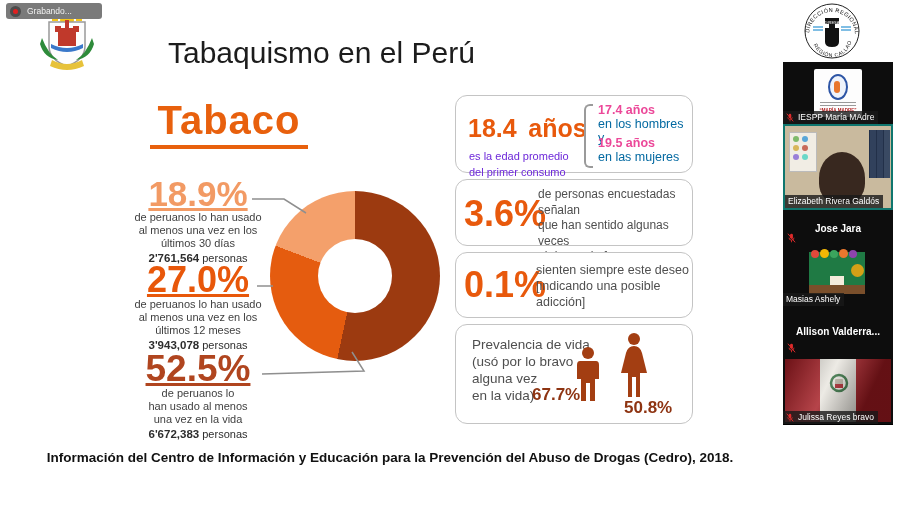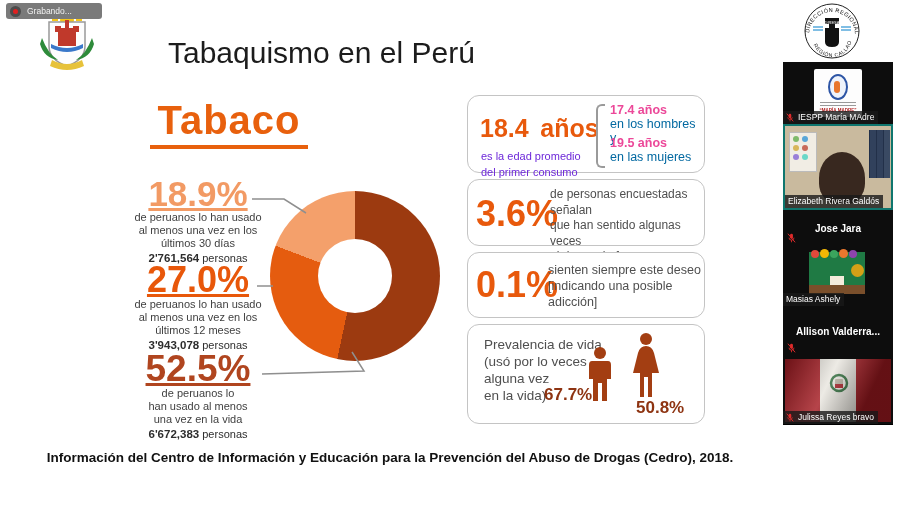--- a/index.html
+++ b/index.html
@@ -29,21 +29,21 @@
   .stat2{top:262px;} .stat2 .val{font-size:36px;color:#e8570a;}
   .stat3{top:350px;} .stat3 .val{font-size:37px;color:#b0451f;}
   .stat .line{font-size:11px;color:#3f3f3f;line-height:13px;}
   .stat .people{font-size:11px;color:#2d2d2d;margin-top:2px;}
   .stat .people b{font-size:11.5px;}
 
   .donut{position:absolute;left:270px;top:191px;width:170px;height:170px;border-radius:50%;}
   .donut .hole{position:absolute;left:48px;top:48px;width:74px;height:74px;border-radius:50%;background:#fff;}
   .connectors{position:absolute;left:0;top:0;pointer-events:none;}
 
-  .panel{position:absolute;left:467px;width:238px;background:#fff;border:1.5px solid #c4c4c4;
+  .panel{position:absolute;left:455px;width:238px;background:#fff;border:1.5px solid #c4c4c4;
          border-radius:12px;box-sizing:border-box;}
   .p1{top:95px;height:78px;} .p2{top:179px;height:67px;} .p3{top:252px;height:66px;} .p4{top:324px;height:100px;}
 
   .p1 .bigval{position:absolute;left:12px;top:6px;font-weight:800;color:#e8590c;font-size:42px;line-height:1;}
   .p1 .bigval span{font-size:25px;}
   .p1 .subtext{position:absolute;left:13px;top:52px;font-size:11px;color:#6d28d9;line-height:16px;}
   .p1 .bracket{position:absolute;left:128px;top:8px;width:7px;height:60px;border:2px solid #9a9a9a;border-right:none;border-radius:6px 0 0 6px;}
   .p1 .sideitem{position:absolute;left:142px;font-size:12.5px;line-height:14px;}
   .p1 .sideitem .sv{color:#ec4899;font-weight:bold;}
   .p1 .sideitem .sl{color:#0369a1;}
@@ -213,21 +213,21 @@
     <div class="ptext">
       <div>sienten siempre este deseo</div>
       <div>[indicando una posible</div>
       <div>adicción]</div>
     </div>
   </div>
 
   <div class="panel p4">
     <div class="ptitle">
       <div>Prevalencia de vida</div>
-      <div>(usó por lo veces</div>
+      <div>(usó por lo bravo</div>
       <div>alguna vez</div>
       <div>en la vida)</div>
     </div>
     <svg class="icon-person icon-male" width="26" height="58" viewBox="0 0 26 58">
       <circle cx="13" cy="6" r="6" fill="#a33e12"></circle>
       <path d="M5 14 h16 q3 0 3 4 v14 h-4 v22 h-5 v-18 h-4 v18 h-5 v-22 h-4 v-14 q0-4 3-4z" fill="#a33e12"></path>
     </svg>
     <svg class="icon-person icon-female" width="30" height="64" viewBox="0 0 30 64">
       <circle cx="15" cy="6" r="6" fill="#a33e12"></circle>
       <path d="M15 13 q6 0 8 7 l5 20 h-7 v24 h-4 v-20 h-4 v20 h-4 v-24 h-7 l5-20 q2-7 8-7z" fill="#a33e12"></path>

